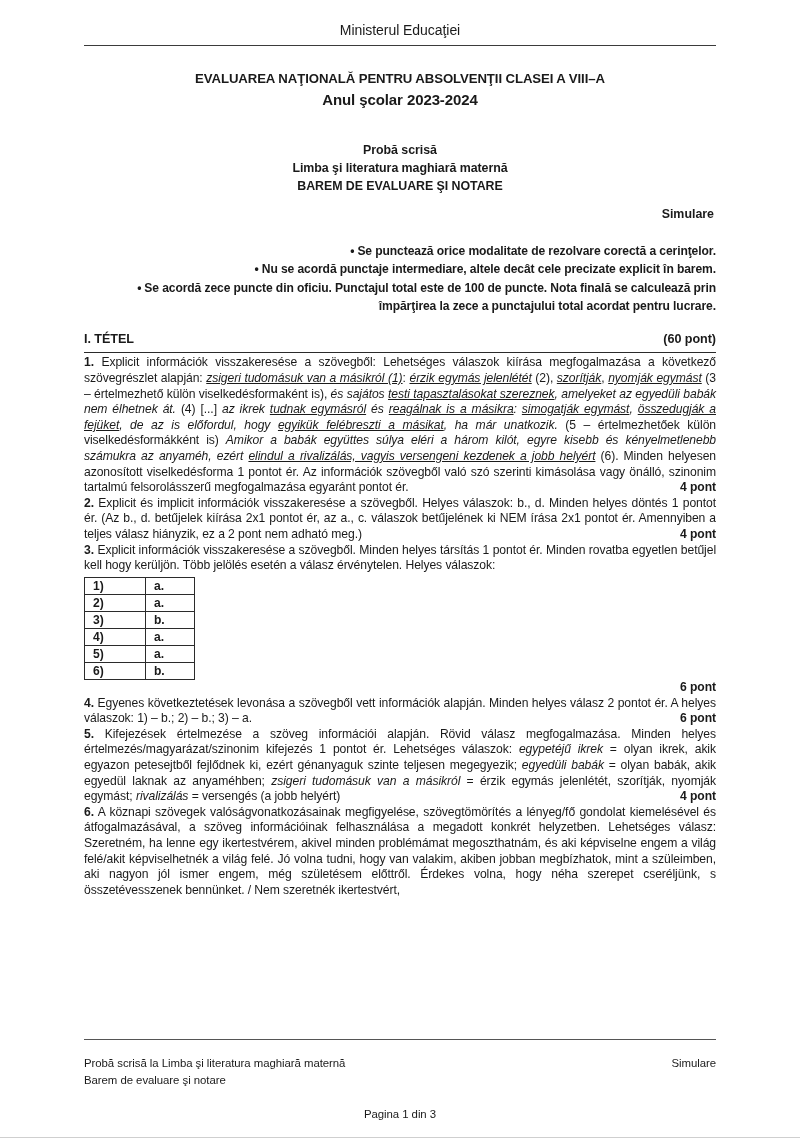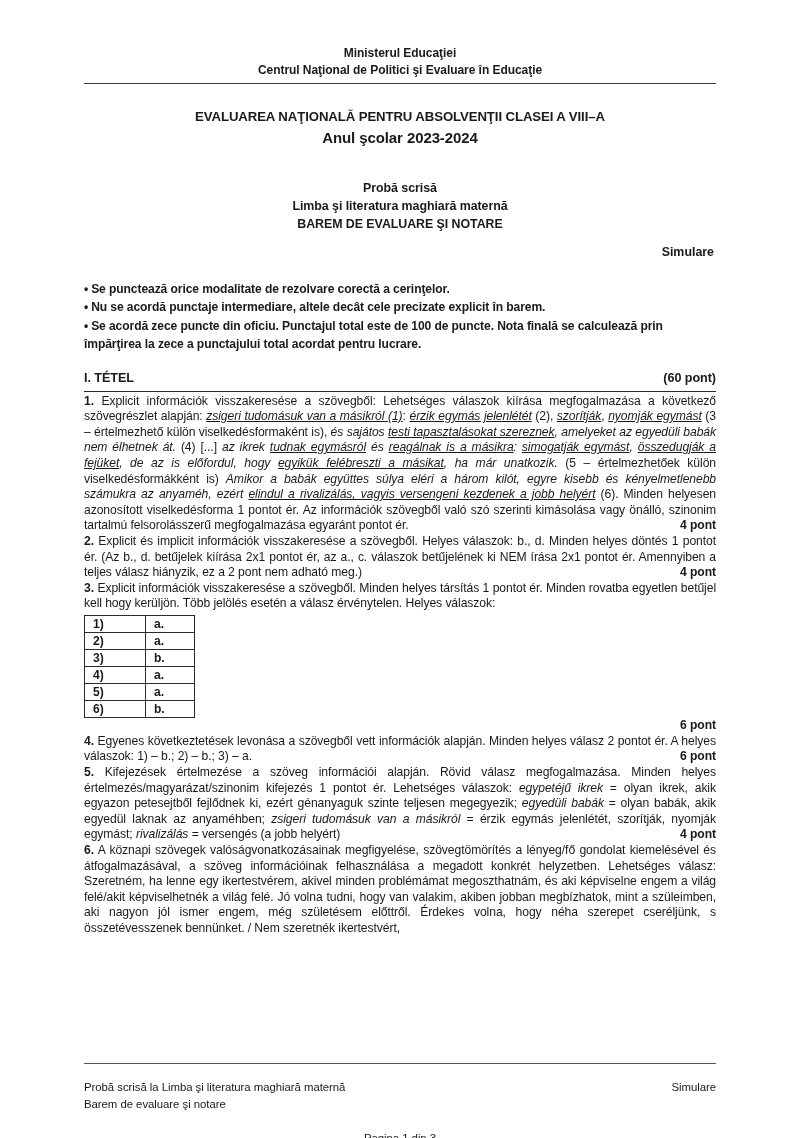--- a/index.html
+++ b/index.html
@@ -20,25 +20,24 @@
     width: 800px;
     height: 1138px;
     box-sizing: border-box;
     padding: 0 84px;
   }
 
   
   .inst-header {
     padding-top: 21px;
     text-align: center;
-    font-size: 12px;
-    font-weight: bold;
+    font-size: 14px;
+    font-weight: normal;
     line-height: 1.42;
     letter-spacing: -0.05px;
-    margin-top: 24px;
   }
   .inst-rule {
     border: 0;
     border-top: 1.6px solid #3b3b3b;
     margin: 4px 0 0 0;
   }
 
   
   .exam-title {
     text-align: center;
@@ -68,21 +67,21 @@
   }
 
   
   .notes {
     margin-top: 21px;
     font-size: 12.1px;
     font-weight: bold;
     line-height: 1.52;
     letter-spacing: -0.1px;
   }
-  .notes .note { margin: 0; }
+  .notes .note { margin: 0; text-align: right; }
   .notes .note .bul { margin-right: 3px; }
 
   
   .section-head {
     margin-top: 17px;
     display: flex;
     justify-content: space-between;
     align-items: center;
     font-weight: bold;
     font-size: 12.6px;
@@ -162,21 +161,20 @@
     border-top: 1px solid #cfcfcf;
   }
 </style>
 </head>
 <body>
 
 <div class="page">
 
   <div class="inst-header">
     <div>Ministerul Educaţiei</div>
-    <div>Centrul Naţional de Politici şi Evaluare în Educaţie</div>
   </div>
   <hr class="inst-rule">
 
   <div class="exam-title">
     <div>EVALUAREA NAŢIONALĂ PENTRU ABSOLVENŢII CLASEI A VIII–A</div>
     <div class="line2">Anul şcolar 2023-2024</div>
   </div>
 
   <div class="subject-block">
     <div>Probă scrisă</div>

